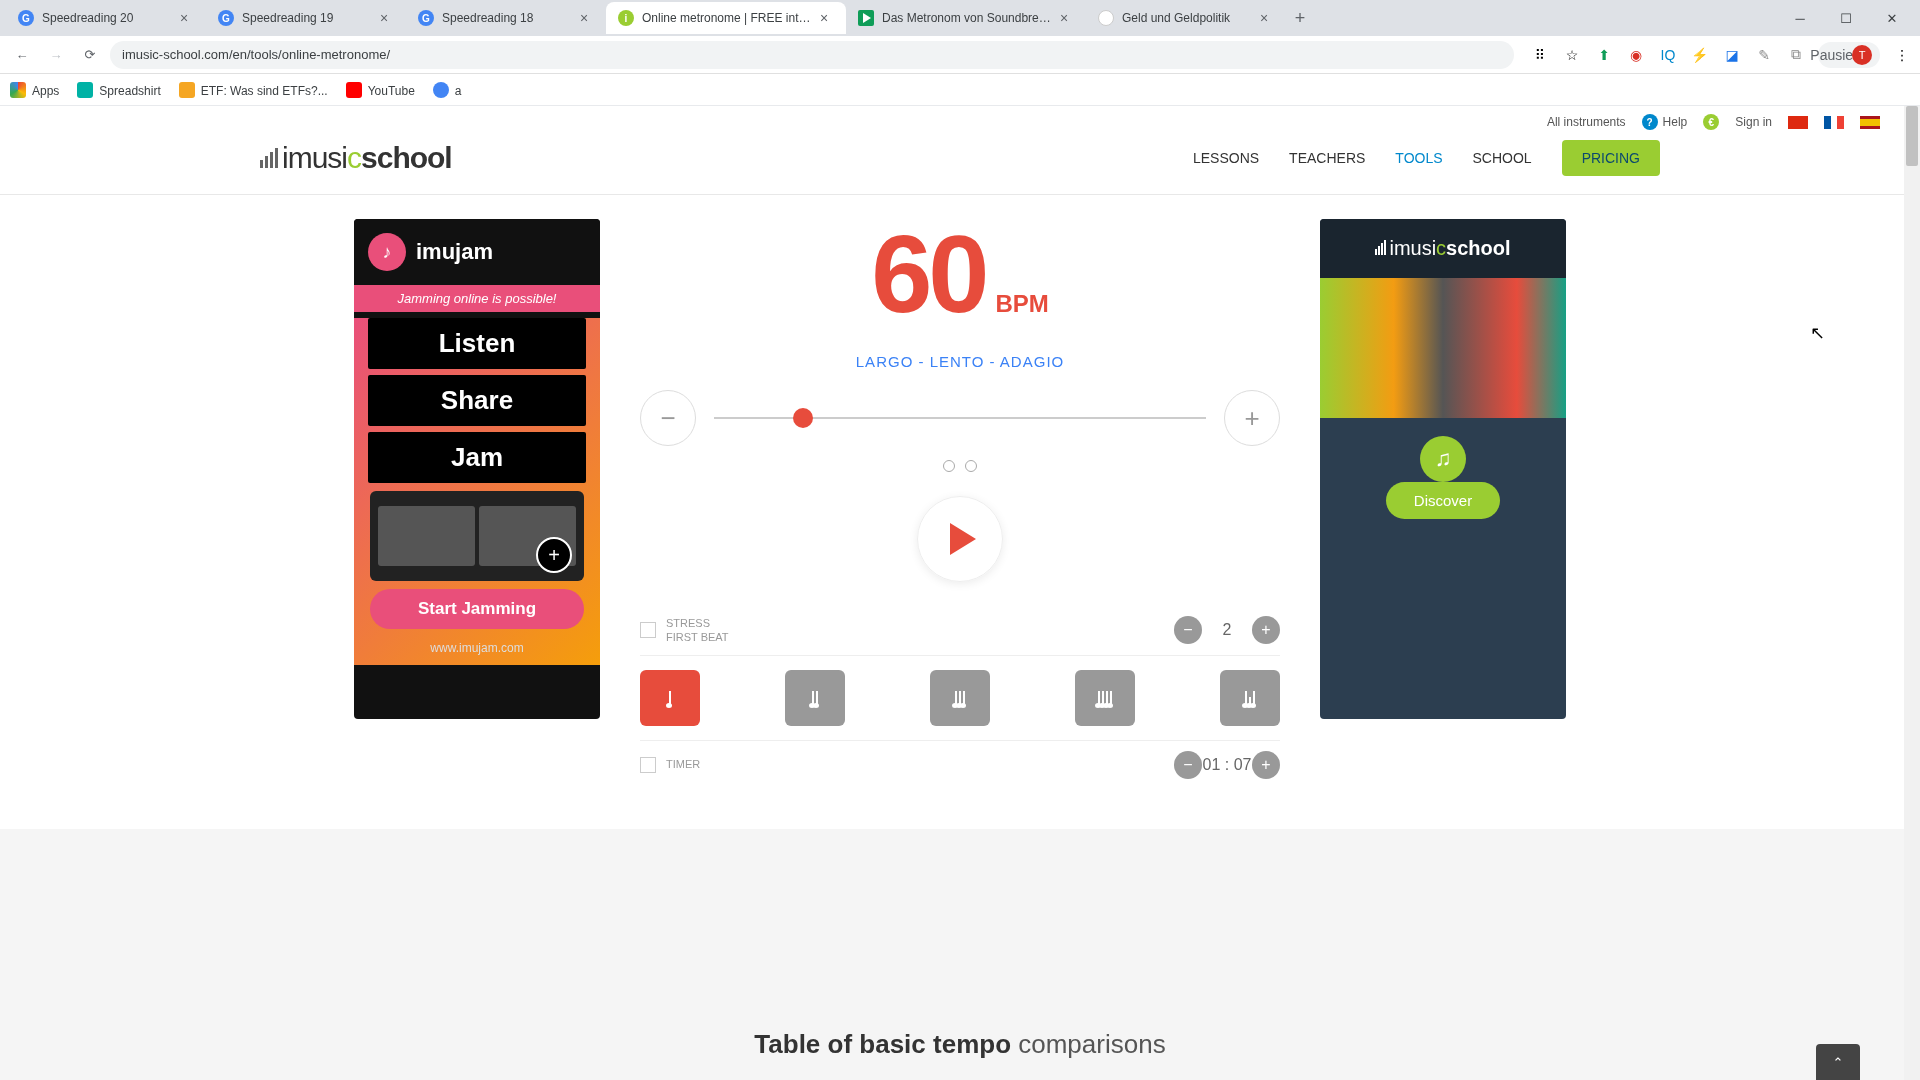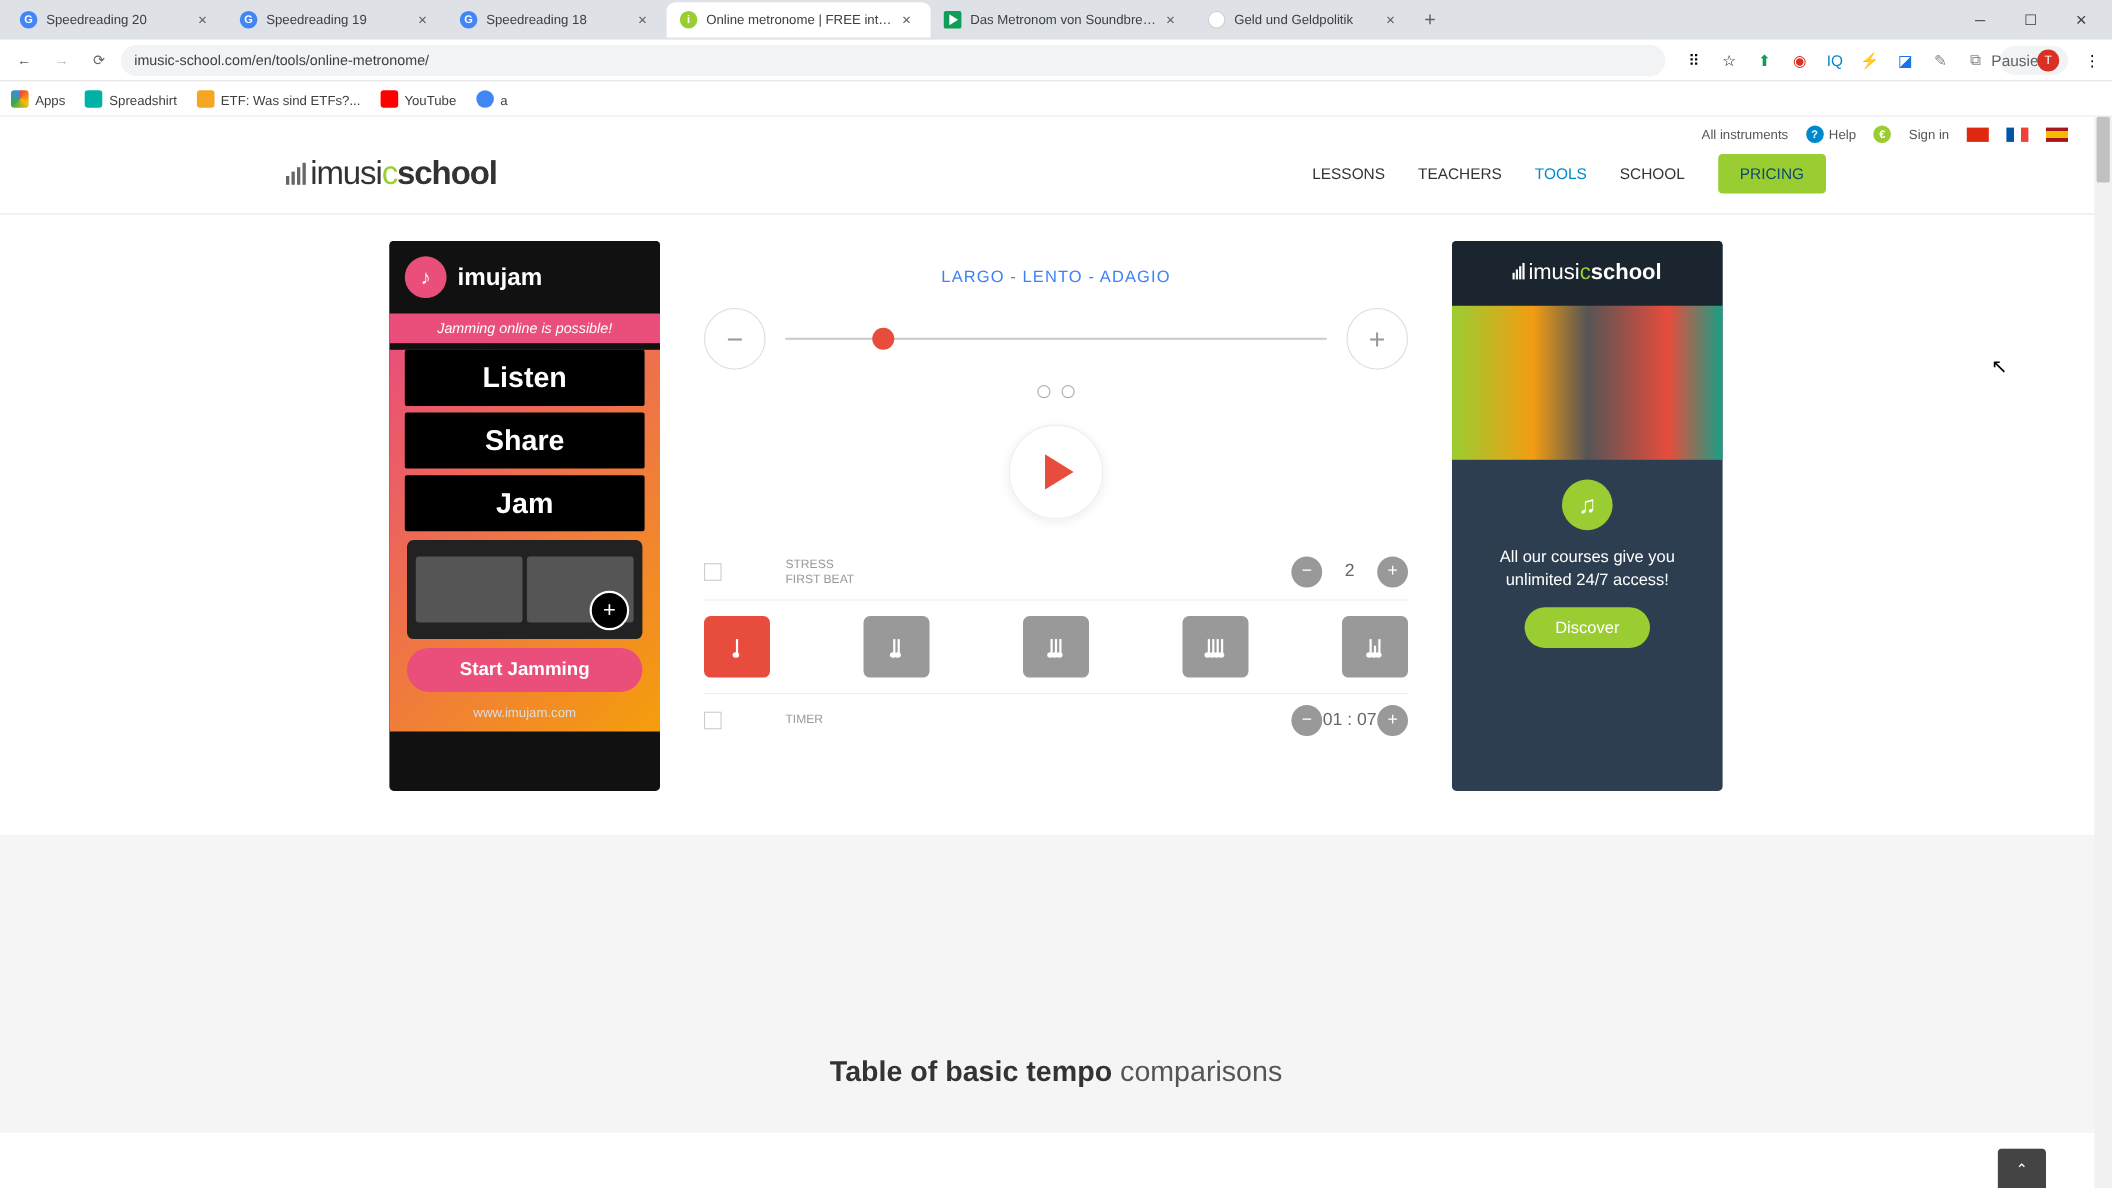--- a/index.html
+++ b/index.html
@@ -89,21 +89,21 @@
 .slider-track { flex:1; height:2px; background:#ccc; position:relative; }
 .slider-thumb { position:absolute; top:50%; left:18%; width:20px; height:20px; background:#e74c3c; border-radius:50%; transform:translate(-50%,-50%); cursor:pointer; }
 .beat-dots { display:flex; justify-content:center; gap:10px; margin-top:14px; }
 .beat-dot { width:12px; height:12px; border:1px solid #aaa; border-radius:50%; }
 .play-btn { width:86px; height:86px; border:1px solid #eee; border-radius:50%; margin:24px auto; display:flex; align-items:center; justify-content:center; cursor:pointer; box-shadow:0 2px 10px rgba(0,0,0,0.08);}
 .play-btn .tri { width:0; height:0; border-style:solid; border-width:16px 0 16px 26px; border-color:transparent transparent transparent #e74c3c; margin-left:6px;}
 
 .control-row { display:flex; align-items:center; padding:10px 0; border-bottom:1px solid #eee; }
 .control-row.last{border-bottom:none;}
 .checkbox { width:16px; height:16px; border:1px solid #ccc; margin-right:10px; cursor:pointer;}
-.control-label { font-size:11px; color:#999; text-align:left; line-height:1.3;margin-left:48px;}
+.control-label { font-size:11px; color:#999; text-align:left; line-height:1.3;}
 .control-spacer { flex:1; }
 .small-circle { width:28px; height:28px; border-radius:50%; background:#999; color:#fff; display:flex; align-items:center; justify-content:center; font-size:16px; cursor:pointer;}
 .control-value { font-size:16px; color:#666; min-width:50px; text-align:center;}
 
 .subdivisions { display:flex; justify-content:space-between; padding:14px 0; border-bottom:1px solid #eee;}
 .subdiv { width:60px; height:56px; background:#999; border-radius:6px; display:flex; align-items:center; justify-content:center; cursor:pointer; color:#fff;}
 .subdiv.active { background:#e74c3c; }
 .note-icon{display:flex;align-items:flex-end;gap:2px;}
 .note-icon span{width:2px;height:14px;background:#fff;position:relative;}
 .note-icon span::after{content:"";position:absolute;bottom:-3px;left:-3px;width:6px;height:5px;background:#fff;border-radius:50%;}
@@ -277,20 +277,24 @@
           <div class="tile"></div>
             <div class="tile"></div>
           <div class="plus">+</div>
         </div>
         <div class="cta">Start Jamming</div>
         <div class="url">www.imujam.com</div>
       </div>
     </div>
 
     <div class="metronome">
+      <div class="bpm-display">
+        <span class="bpm-num">60</span>
+        <span class="bpm-lbl">BPM</span>
+      </div>
       <div class="tempo-name">LARGO - LENTO - ADAGIO</div>
       <div class="slider-row">
         <div class="circle-btn">−</div>
         <div class="slider-track">
           <div class="slider-thumb"></div>
         </div>
         <div class="circle-btn">+</div>
       </div>
       <div class="beat-dots">
         <div class="beat-dot"></div>
@@ -364,24 +368,20 @@
           <span class="bars2">
               <span></span>
               <span></span>
               <span></span>
               <span></span>
             </span>imusi<span class="c">c</span><b>school</b>
         </div>
       </div>
       <div class="splash"></div>
       <div class="music-badge">♫</div>
-      <div class="subtext">
-        <div>All our courses give you</div>
-        <div>unlimited 24/7 access!</div>
-      </div>
       <div class="discover">Discover</div>
     </div>
   </div>
 
   <div class="footer-heading">
     <b>Table of basic tempo</b><span> comparisons</span>
   </div>
 </div>
 
 <div class="scroll-top">⌃</div>

